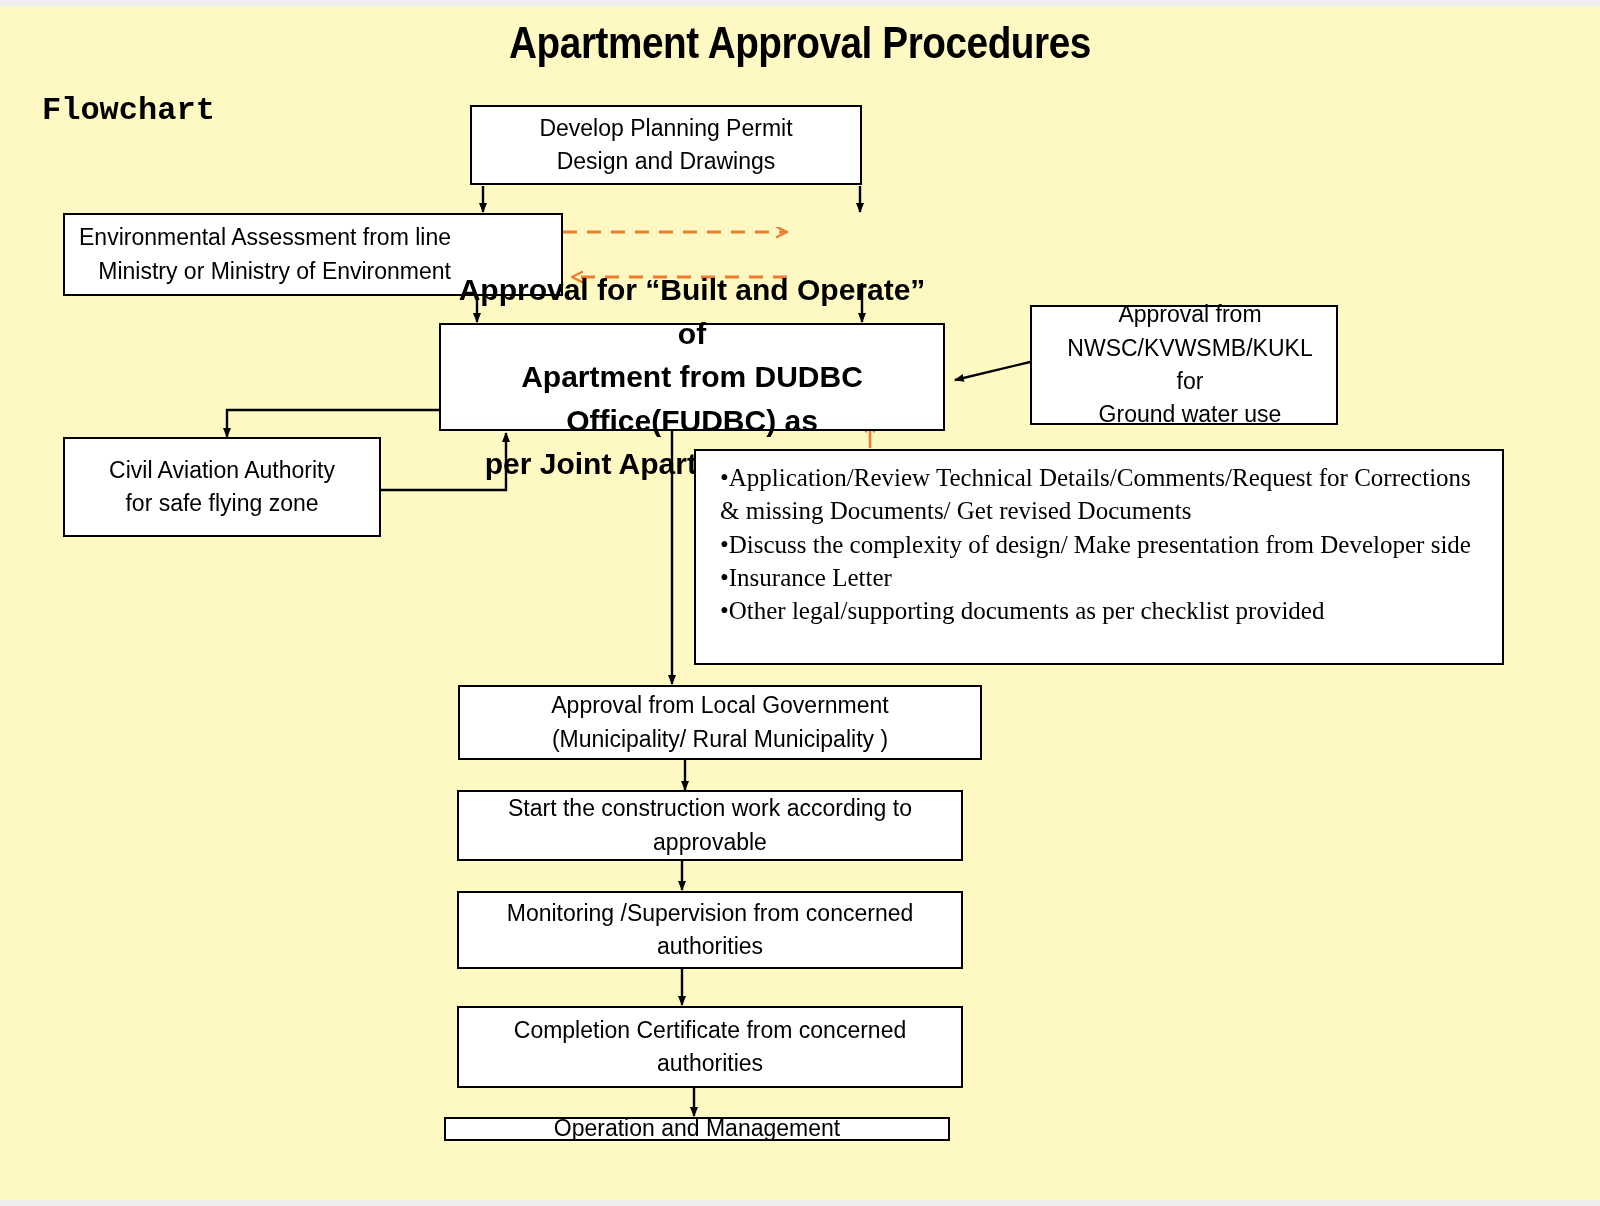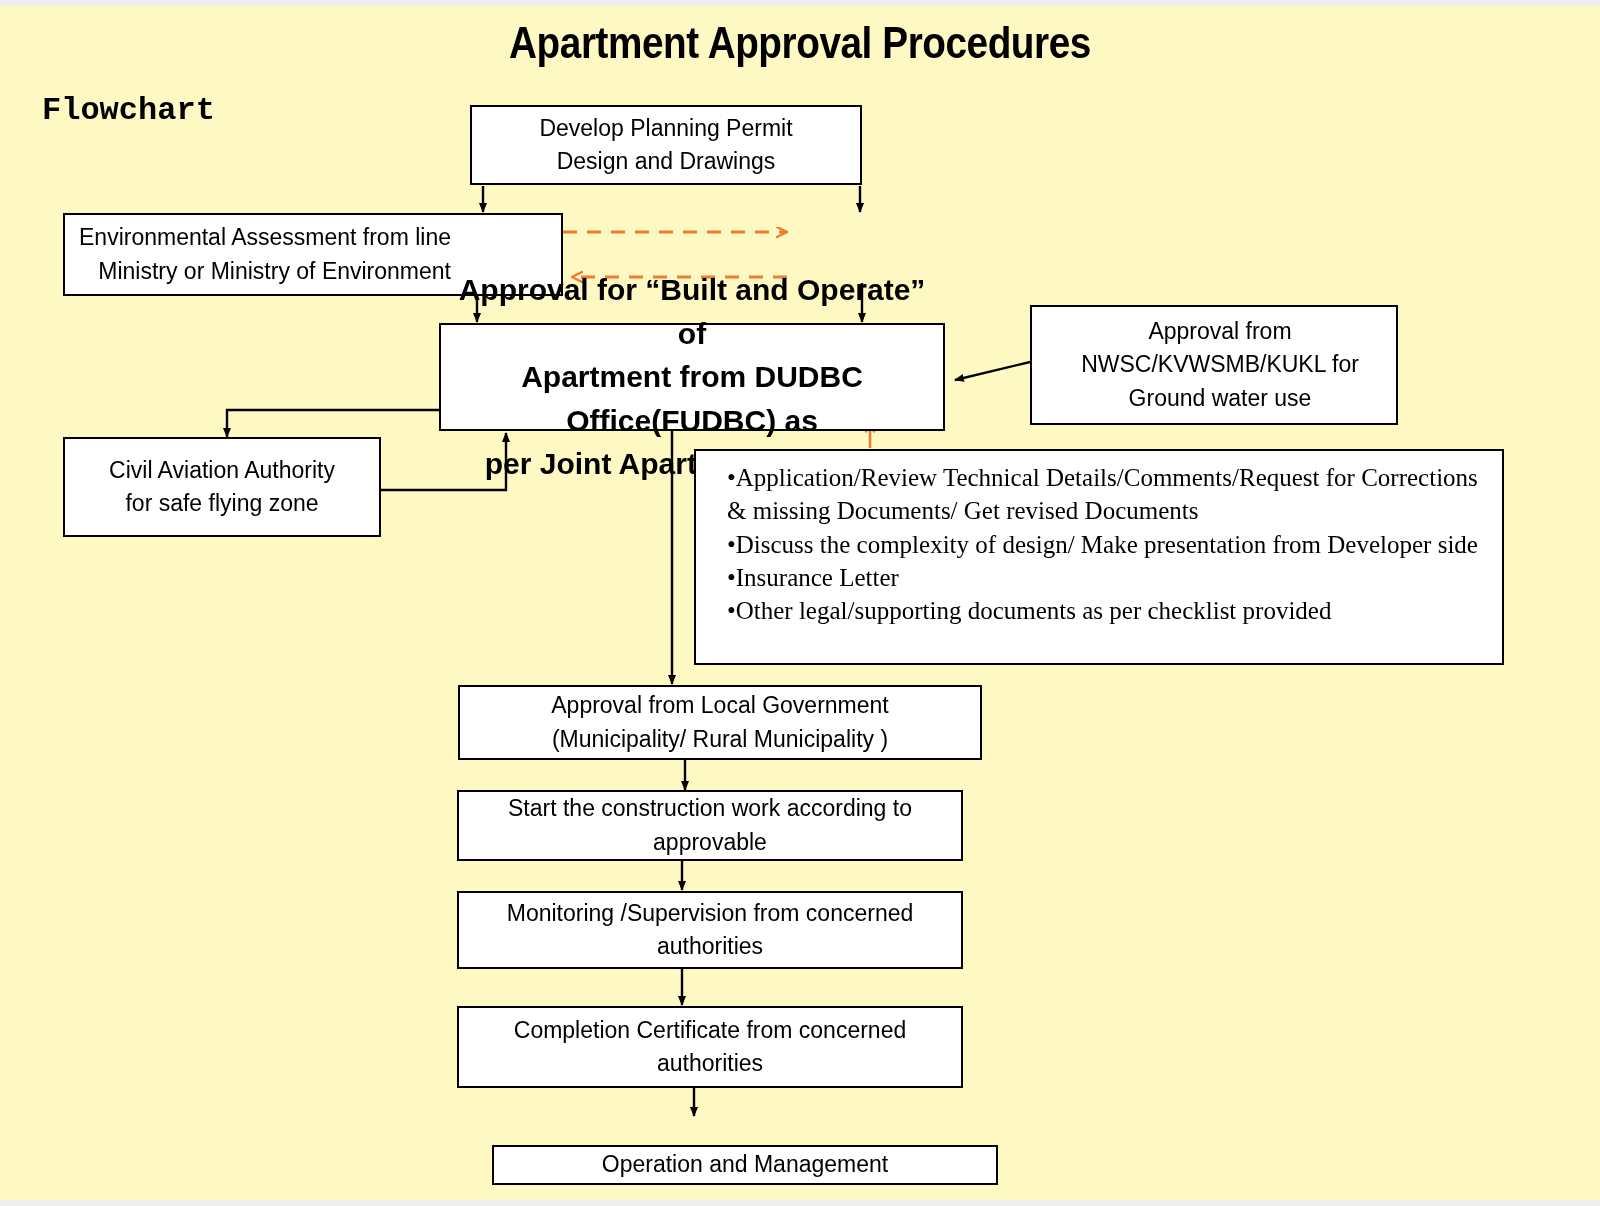--- a/index.html
+++ b/index.html
@@ -77,21 +77,21 @@
     font-size: 30px;
     line-height: 1.45;
   }
   .node.serif-list {
     font-family: "Liberation Serif", serif;
     font-size: 25px;
     line-height: 1.33;
     text-align: left;
     justify-content: flex-start;
     align-items: flex-start;
-    padding: 10px 10px 8px 31px;
+    padding: 10px 10px 8px 24px;
     white-space: normal;
   }
   .serif-list .bullet-line { display: block; text-indent: 0; }
 
   
   #connectors {
     position: absolute;
     left: 0;
     top: 0;
     width: 1600px;
@@ -158,21 +158,21 @@
 Design and Drawings</div>
 
   <div class="node left-align" style="left:63px; top:213px; width:500px; height:83px;">Environmental Assessment from line
 Ministry or Ministry of Environment</div>
 
 
   <div class="node bold" style="left:439px; top:323px; width:506px; height:108px;">Approval for “Built and Operate” of
 Apartment from DUDBC Office(FUDBC) as
 per Joint Apartment Act 2054</div>
 
-  <div class="node" style="left:1030px; top:305px; width:368px; height:120px;padding-left:20px;">Approval from
+  <div class="node" style="left:1030px; top:305px; width:308px; height:120px;padding-left:20px;">Approval from
 NWSC/KVWSMB/KUKL for
 Ground water use</div>
 
   <div class="node" style="left:63px; top:437px; width:318px; height:100px;">Civil Aviation Authority
 for safe flying zone</div>
 
   <div class="node serif-list" style="left:694px; top:449px; width:810px; height:216px;">
     <div>
       <span class="bullet-line">•Application/Review Technical Details/Comments/Request for Corrections &amp; missing Documents/ Get revised Documents</span>
       <span class="bullet-line">•Discuss the complexity of design/ Make presentation from Developer side</span>
@@ -186,15 +186,15 @@
 
   <div class="node" style="left:458px; top:685px; width:524px; height:75px;">Approval from Local Government
 (Municipality/ Rural Municipality )</div>
 
   <div class="node" style="left:457px; top:891px; width:506px; height:78px;">Monitoring /Supervision from concerned
 authorities</div>
 
   <div class="node" style="left:457px; top:1006px; width:506px; height:82px;">Completion Certificate from concerned
 authorities</div>
 
-  <div class="node" style="left:492px; top:1117px; width:506px; height:40px;margin-top:28px;">Operation and  Management</div>
+  <div class="node" style="left:444px; top:1117px; width:506px; height:24px;">Operation and  Management</div>
 
 </div>
 
 </body></html>

